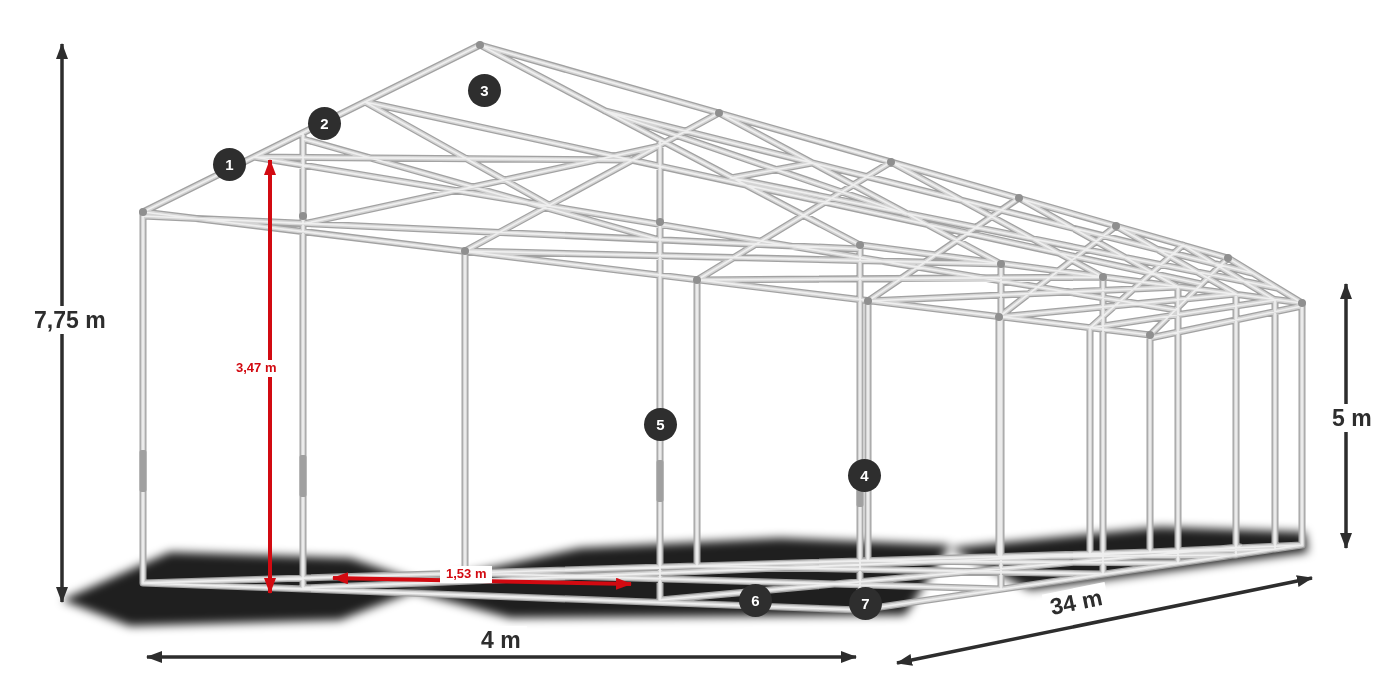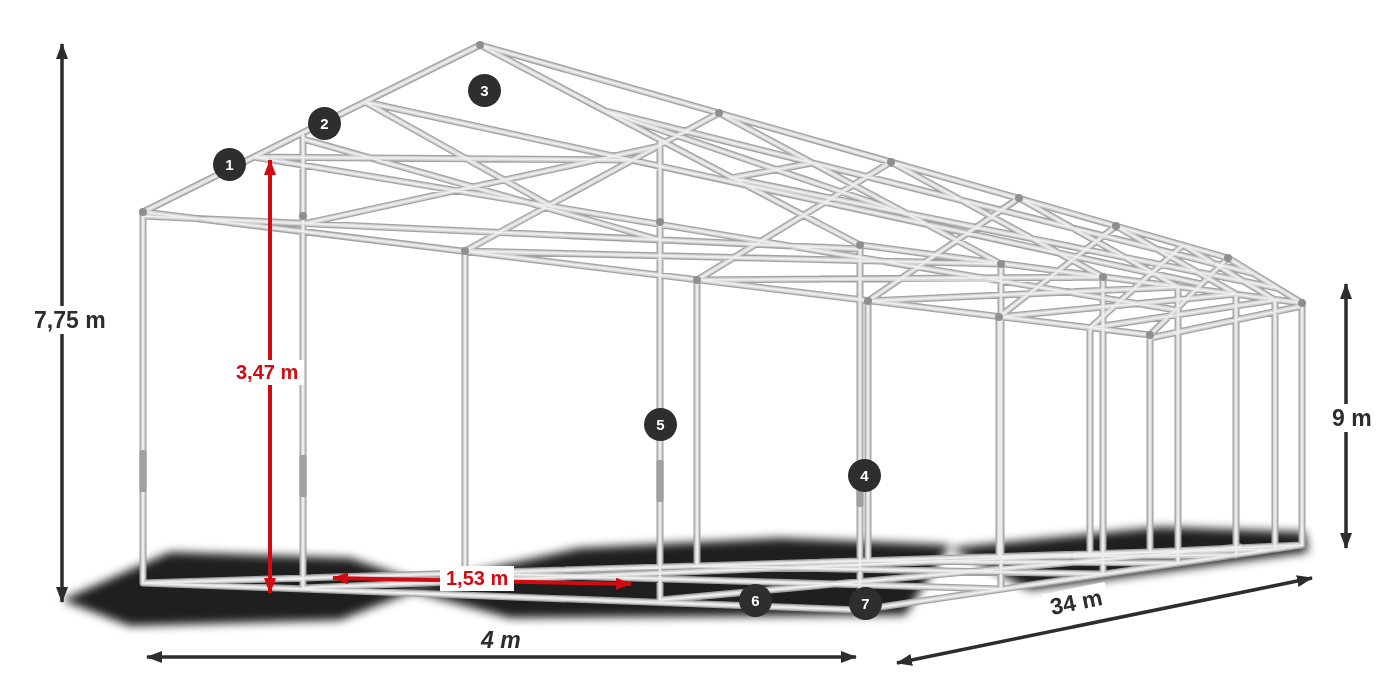--- a/index.html
+++ b/index.html
@@ -28,21 +28,21 @@
   .arrow-k{stroke:var(--c-dimension);stroke-width:3.5;fill:none;}
   .arrow-r{stroke:var(--c-dimension-accent);stroke-width:4;fill:none;}
   .ah-k{fill:var(--c-dimension);}
   .ah-r{fill:var(--c-dimension-accent);}
   
   .dim-label{
     position:absolute;background:var(--c-page-background);
     padding:1px 6px;font-weight:bold;font-size:23px;line-height:1.15;
     color:var(--c-dimension);white-space:nowrap;
   }
-  .dim-label.red{color:var(--c-dimension-accent);font-size:20px;}
+  .dim-label.red{color:var(--c-dimension-accent);font-size:13px;}
   .dim-label.rotated{transform:rotate(-11.5deg);transform-origin:50% 50%;}
   
   .badge{
     position:absolute;width:33px;height:33px;border-radius:50%;
     background:var(--c-badge-background);color:var(--c-badge-text);
     display:flex;align-items:center;justify-content:center;
     font-size:15px;font-weight:bold;cursor:pointer;user-select:none;
   }
 </style>
 </head>
@@ -128,23 +128,23 @@
       <line class="arrow-k" x1="897" y1="663" x2="1312" y2="578" marker-start="url(#ah-k)" marker-end="url(#ah-k)"></line>
       <line class="arrow-r" x1="270" y1="160" x2="270" y2="593" marker-start="url(#ah-r)" marker-end="url(#ah-r)"></line>
       <line class="arrow-r" x1="333" y1="578" x2="631" y2="584" marker-start="url(#ah-r)" marker-end="url(#ah-r)"></line>
     </g>
   </svg>
 
   <div class="dim-label" style="left:28px;top:306px;">7,75 m</div>
 
   <div class="dim-label red" style="left:230px;top:360px;">3,47 m</div>
 
-  <div class="dim-label" style="left:1326px;top:404px;">9 m</div>
+  <div class="dim-label" style="left:1326px;top:404px;">5 m</div>
 
-  <div class="dim-label" style="left:475px;top:626px;font-style:italic;">4 m</div>
+  <div class="dim-label" style="left:475px;top:626px;">4 m</div>
 
   <div class="dim-label rotated" style="left:1044px;top:588px;">34 m</div>
 
   <div class="dim-label red" style="left:440px;top:566px;">1,53 m</div>
 
   <div class="badge" style="left:213px;top:148px;">1</div>
   <div class="badge" style="left:308px;top:107px;">2</div>
   <div class="badge" style="left:468px;top:74px;">3</div>
   <div class="badge" style="left:848px;top:459px;">4</div>
   <div class="badge" style="left:644px;top:408px;">5</div>

